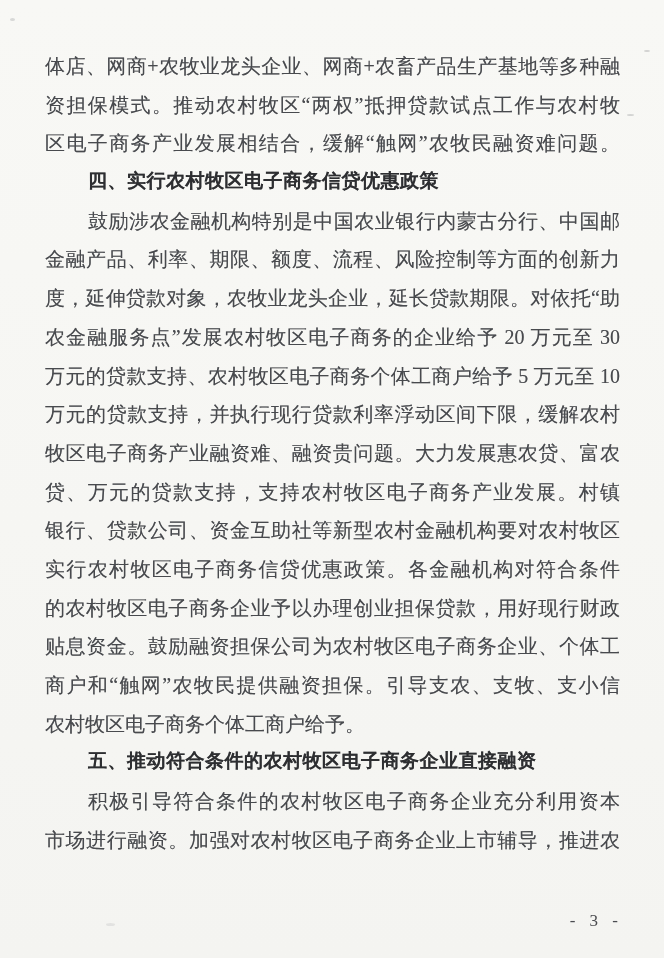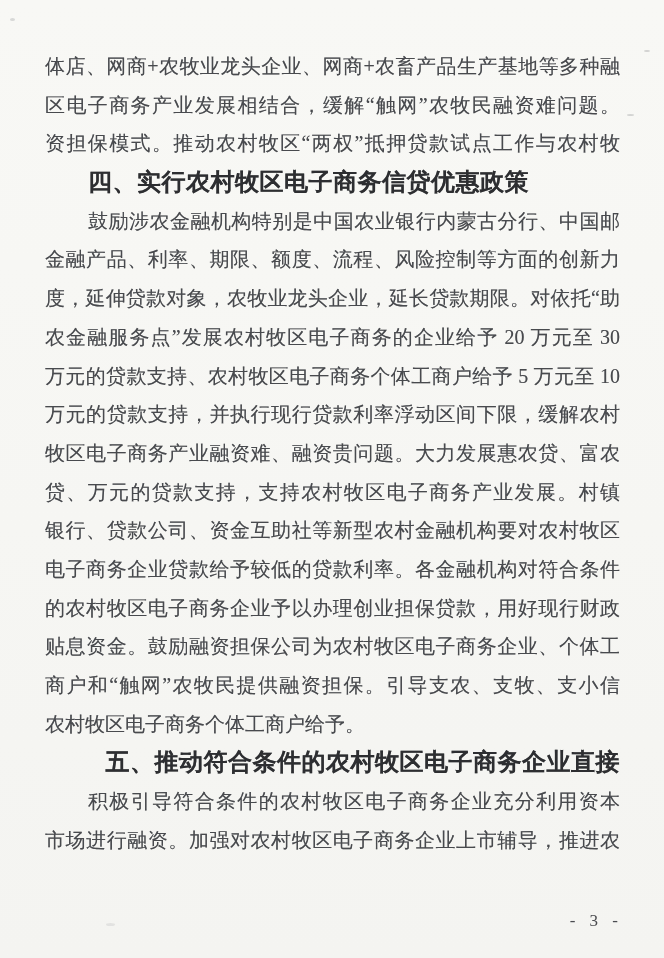--- a/index.html
+++ b/index.html
@@ -32,25 +32,25 @@
     font-size:20px;
     color:var(--ink);
     text-align:justify;
     text-align-last:justify;
     overflow:hidden;
     text-shadow:0 0 0.6px rgba(70,72,76,0.45);
   }
   .line.body-indent{ text-indent:43px; }
   .line.body-end{ text-align-last:left; }
   .line.heading{
-    font-family:Liberation Sans, sans-serif;
+    font-family:Liberation Mono, monospace;
     font-weight:700;
-    font-size:24px;
+    font-size:19px;
     color:var(--heading-ink);
-    text-align:right;
+    text-align:center;
     text-align-last:left;
     text-indent:43px;
     letter-spacing:0.5px;
     text-shadow:0 0 0.5px rgba(45,46,49,0.6);
   }
   .page-number{
     position:absolute;
     top:911px;right:49px;
     font-size:17px;
     letter-spacing:5px;
@@ -62,33 +62,33 @@
   .speck.s2{left:644px;top:50px;width:6px;height:2px;background:rgba(120,122,126,0.30);}
   .speck.s3{left:106px;top:923px;width:9px;height:3px;background:rgba(120,122,126,0.14);}
   .speck.s4{left:627px;top:114px;width:7px;height:2px;background:rgba(120,122,126,0.28);}
 </style>
 </head>
 <body>
 
 <div class="page">
   <div class="content" id="content">
       <div class="line body">体店、网商+农牧业龙头企业、网商+农畜产品生产基地等多种融</div>
+      <div class="line body">资担保模式。推动农村牧区“两权”抵押贷款试点工作与农村牧</div>
       <div class="line body">区电子商务产业发展相结合，缓解“触网”农牧民融资难问题。</div>
-      <div class="line body">资担保模式。推动农村牧区“两权”抵押贷款试点工作与农村牧</div>
       <div class="line heading">四、实行农村牧区电子商务信贷优惠政策</div>
       <div class="line body-indent">鼓励涉农金融机构特别是中国农业银行内蒙古分行、中国邮</div>
       <div class="line body">金融产品、利率、期限、额度、流程、风险控制等方面的创新力</div>
       <div class="line body">度，延伸贷款对象，农牧业龙头企业，延长贷款期限。对依托“助</div>
       <div class="line body">农金融服务点”发展农村牧区电子商务的企业给予 20 万元至 30</div>
       <div class="line body">万元的贷款支持、农村牧区电子商务个体工商户给予 5 万元至 10</div>
       <div class="line body">万元的贷款支持，并执行现行贷款利率浮动区间下限，缓解农村</div>
       <div class="line body">牧区电子商务产业融资难、融资贵问题。大力发展惠农贷、富农</div>
       <div class="line body">贷、万元的贷款支持，支持农村牧区电子商务产业发展。村镇</div>
       <div class="line body">银行、贷款公司、资金互助社等新型农村金融机构要对农村牧区</div>
-      <div class="line body">电子商务企业贷款给予较低的贷款利率。各金融机构对符合条件</div>
+      <div class="line body">实行农村牧区电子商务信贷优惠政策。各金融机构对符合条件</div>
       <div class="line body">的农村牧区电子商务企业予以办理创业担保贷款，用好现行财政</div>
       <div class="line body">贴息资金。鼓励融资担保公司为农村牧区电子商务企业、个体工</div>
       <div class="line body">商户和“触网”农牧民提供融资担保。引导支农、支牧、支小信</div>
       <div class="line body-end">农村牧区电子商务个体工商户给予。</div>
       <div class="line heading">五、推动符合条件的农村牧区电子商务企业直接融资</div>
       <div class="line body-indent">积极引导符合条件的农村牧区电子商务企业充分利用资本</div>
       <div class="line body">市场进行融资。加强对农村牧区电子商务企业上市辅导，推进农</div>
     </div>
   <div class="page-number">- 3 -</div>
   <div class="speck s1"></div>

